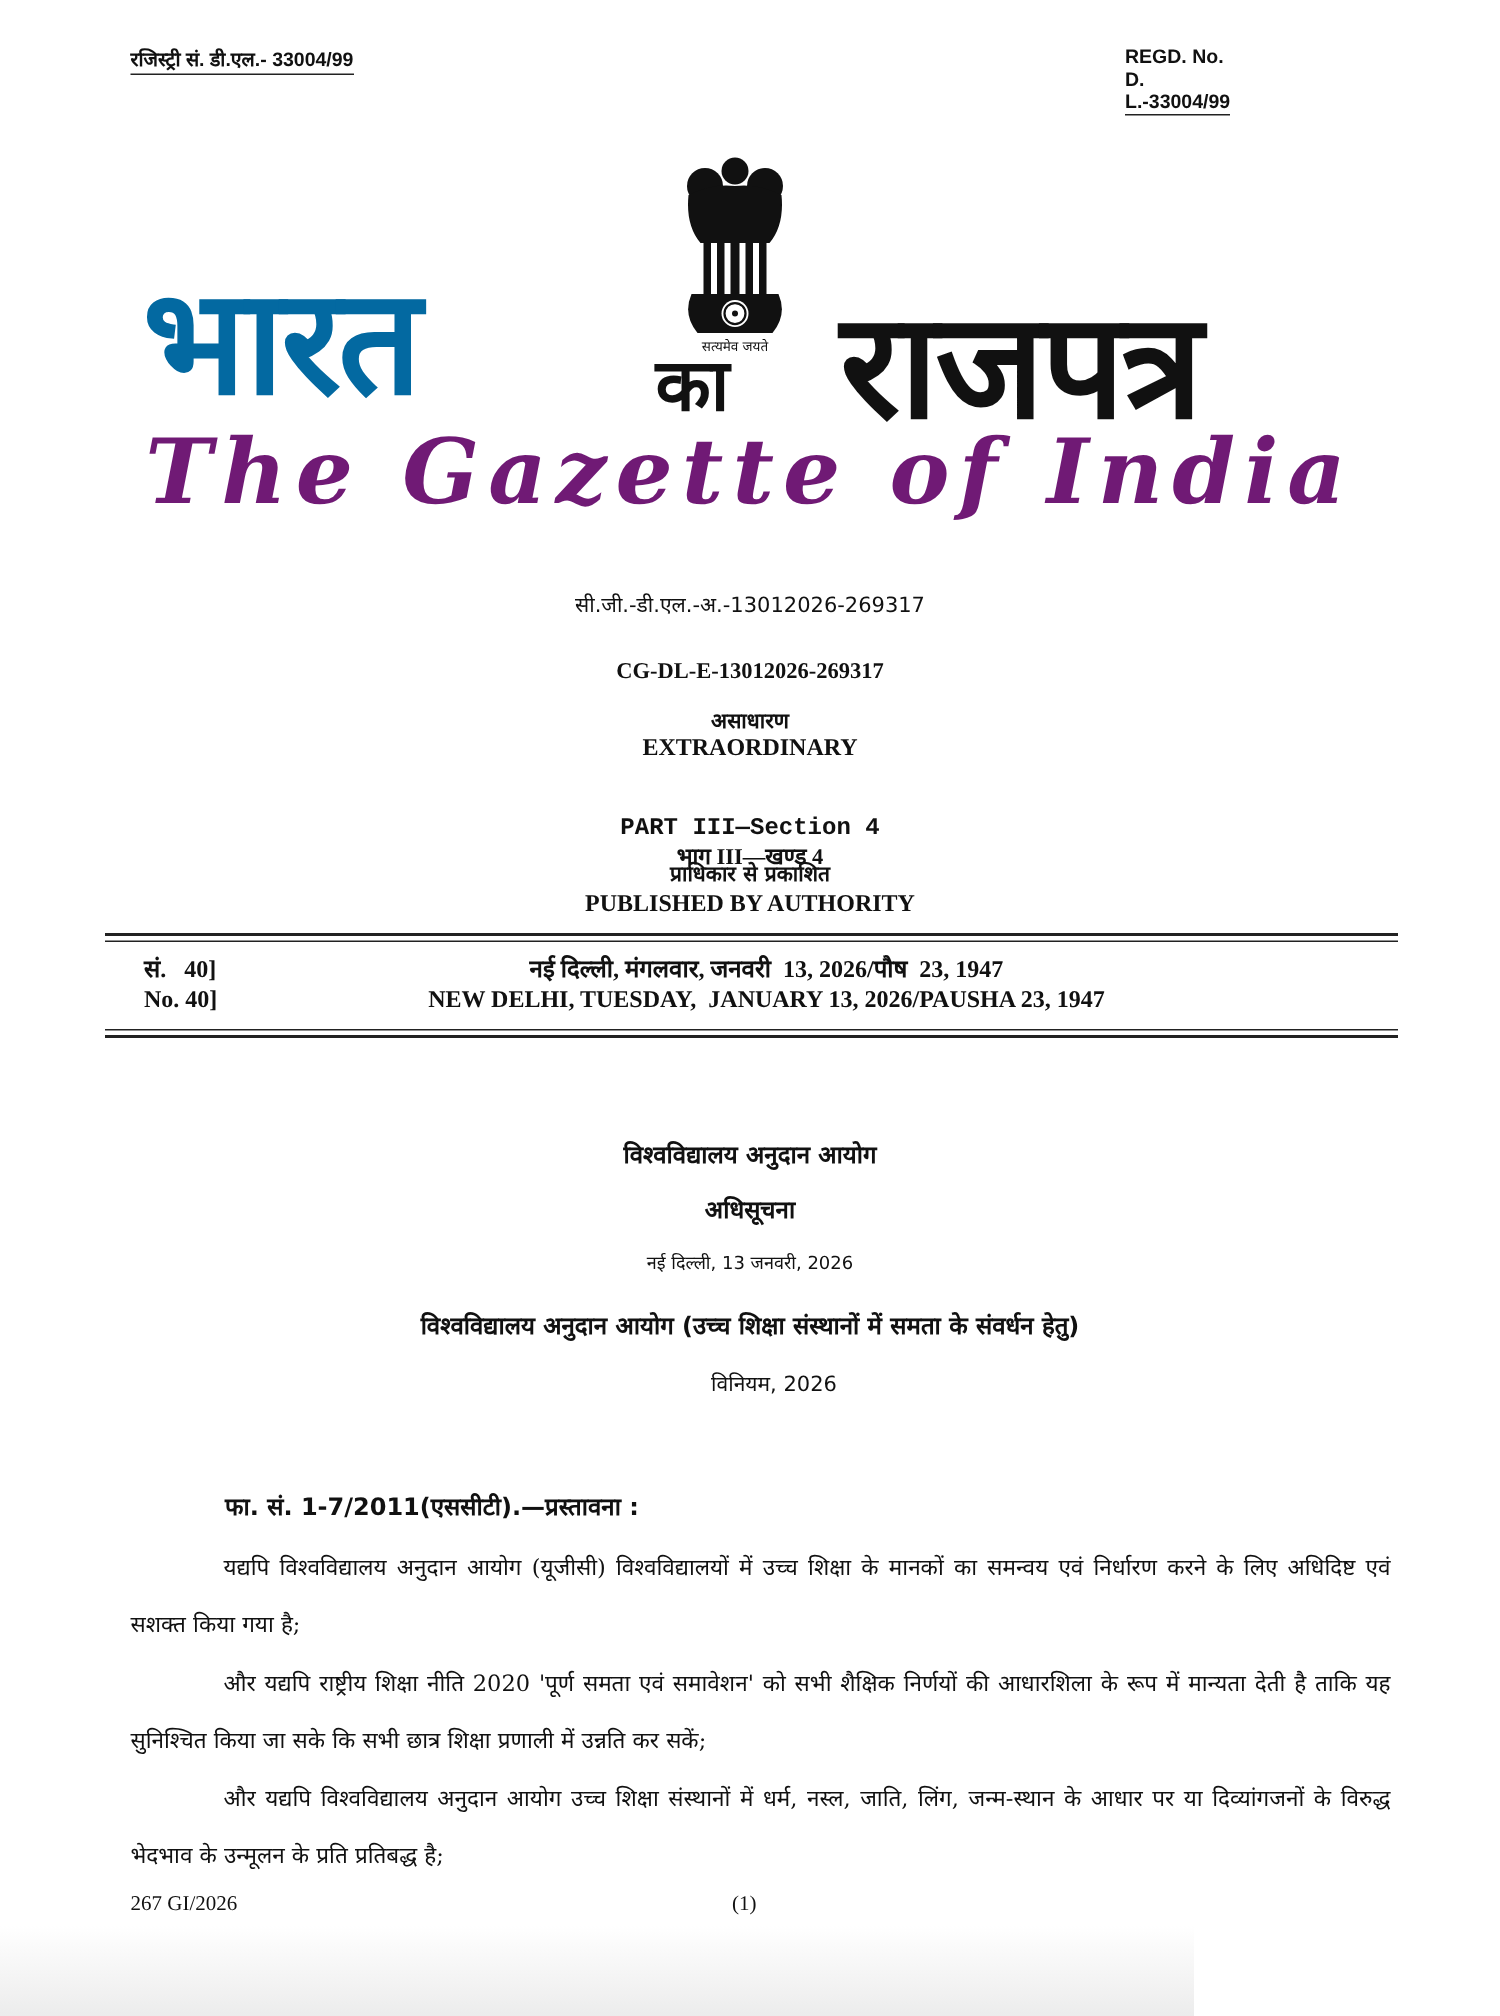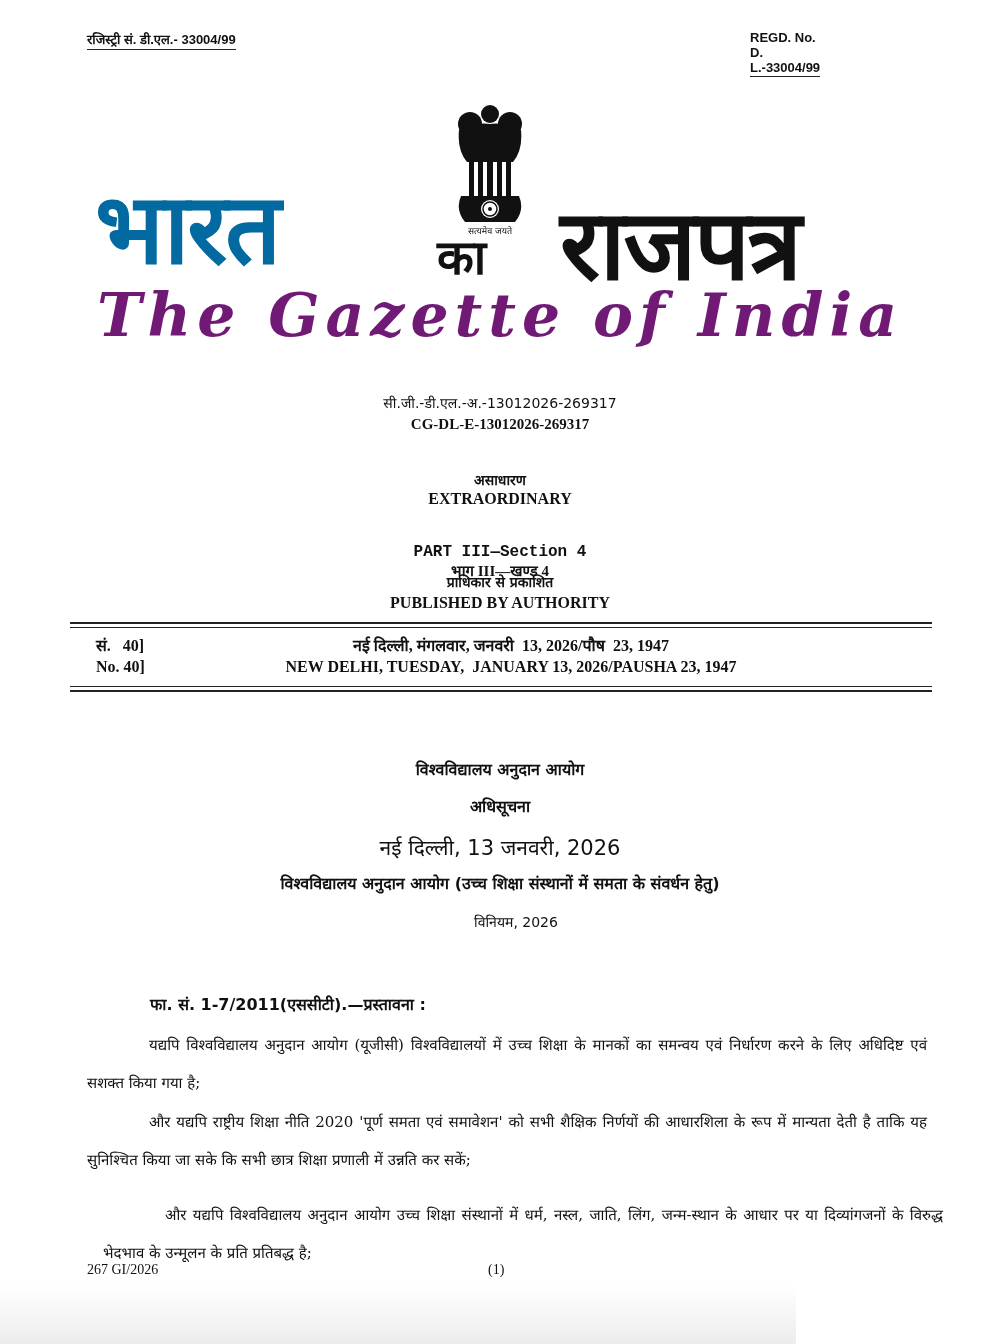--- a/index.html
+++ b/index.html
@@ -17,42 +17,42 @@
   .emblem { position:absolute; left:445px; top:100px; width:90px; height:140px; }
   .emblem-motto { position:absolute; left:440px; top:224px; width:100px; text-align:center; font-family:"DejaVu Sans", sans-serif; font-size:9px; }
 
   .masthead-hindi-left { position:absolute; left:95px; top:180px; font-family:"DejaVu Sans", sans-serif; font-weight:bold; font-size:98px; line-height:1; letter-spacing:-2px; color:#0369a1; }
   .masthead-hindi-ka { position:absolute; left:437px; top:233px; font-family:"DejaVu Sans", sans-serif; font-weight:bold; font-size:48px; line-height:1; color:#111; }
   .masthead-hindi-right { position:absolute; left:560px; top:180px; font-family:"DejaVu Sans", sans-serif; font-weight:bold; font-size:98px; line-height:1; letter-spacing:-2px; color:#111;margin-top:16px; }
   .masthead-english { position:absolute; left:95px; top:285px; width:810px; text-align:center; font-family:"DejaVu Serif", serif; font-style:italic; font-weight:bold; font-size:60px; letter-spacing:6px; line-height:1; color:#701a75; }
 
   .center-block { position:absolute; left:0; width:1000px; text-align:center; }
   .cg-hindi { top:393px; font-family:"DejaVu Sans", sans-serif; font-size:14px; }
-  .cg-eng { top:416px; font-family:"Liberation Serif", serif; font-weight:bold; font-size:15px; }
+  .cg-eng { top:440px; font-family:"Liberation Serif", serif; font-weight:bold; font-size:15px; }
   .ext-hindi { top:470px; font-family:"DejaVu Sans", sans-serif; font-weight:bold; font-size:14px; }
   .ext-eng { top:490px; font-family:"Liberation Serif", serif; font-weight:bold; font-size:16px; }
   .part-hindi { top:521px; font-family:"Liberation Serif", serif; font-weight:bold; font-size:15px;margin-top:39px; }
   .part-eng { top:543px; font-family:Liberation Mono, monospace; font-weight:bold; font-size:16px; }
   .pub-hindi { top:572px; font-family:"DejaVu Sans", sans-serif; font-weight:bold; font-size:14px; }
   .pub-eng { top:594px; font-family:"Liberation Serif", serif; font-weight:bold; font-size:16px; }
 
   .rule-double { position:absolute; left:70px; width:862px; height:6px; border-top:2.5px solid #222; border-bottom:1px solid #222; box-sizing:border-box; }
   .rule-top { top:622px; }
   .rule-bot { top:686px; height:6px; border-top:1px solid #222; border-bottom:2.5px solid #222; }
 
   .issue-row { position:absolute; left:96px; width:830px; font-family:"Liberation Serif", serif; font-weight:bold; font-size:16px; }
   .issue-row .no { position:absolute; left:0; }
   .issue-row .date { position:absolute; left:0; width:830px; text-align:center; }
   .issue-hi { top:634px; }
   .issue-en { top:658px; }
 
   .notif { position:absolute; left:0; width:1000px; text-align:center; font-family:"DejaVu Sans", sans-serif; }
   .n-org { top:758px; font-weight:bold; font-size:16px; }
   .n-adhi { top:795px; font-weight:bold; font-size:16px; }
-  .n-date { top:833px; font-size:21px; }
+  .n-date { top:833px; font-size:12px; }
   .n-title { top:872px; font-weight:bold; font-size:16px; }
   .n-vin { top:912px; font-weight:normal; font-size:14px;padding-left:16px; }
   .n-uin { top:953px; font-weight:bold; font-size:17px; }
 
   .fileno { position:absolute; left:150px; top:993px; font-family:"DejaVu Sans", sans-serif; font-weight:bold; font-size:16px; }
 
   .para { position:absolute; left:87px; width:840px; font-family:"DejaVu Serif", serif; font-size:15px; line-height:38px; text-align:justify; text-indent:62px; color:#111; }
   .p1 { top:1026px; }
   .p2 { top:1103px; }
   .p3 { top:1180px; }
@@ -122,19 +122,19 @@
   <div class="notif n-org">विश्वविद्यालय अनुदान आयोग</div>
   <div class="notif n-adhi">अधिसूचना</div>
   <div class="notif n-date">नई दिल्ली, 13 जनवरी, 2026</div>
   <div class="notif n-title">विश्वविद्यालय अनुदान आयोग (उच्च शिक्षा संस्थानों में समता के संवर्धन हेतु)</div>
   <div class="notif n-vin">विनियम, 2026</div>
 
   <div class="fileno">फा. सं. 1-7/2011(एससीटी).—प्रस्तावना :</div>
 
   <p class="para p1" style="margin:0">यद्यपि विश्वविद्यालय अनुदान आयोग (यूजीसी) विश्वविद्यालयों में उच्च शिक्षा के मानकों का समन्वय एवं निर्धारण करने के लिए अधिदिष्ट एवं सशक्त किया गया है;</p>
   <p class="para p2" style="margin:0">और यद्यपि राष्ट्रीय शिक्षा नीति 2020 'पूर्ण समता एवं समावेशन' को सभी शैक्षिक निर्णयों की आधारशिला के रूप में मान्यता देती है ताकि यह सुनिश्चित किया जा सके कि सभी छात्र शिक्षा प्रणाली में उन्नति कर सकें;</p>
-  <p class="para p3" style="margin:16px">और यद्यपि विश्वविद्यालय अनुदान आयोग उच्च शिक्षा संस्थानों में धर्म, नस्ल, जाति, लिंग, जन्म-स्थान के आधार पर या दिव्यांगजनों के विरुद्ध भेदभाव के उन्मूलन के प्रति प्रतिबद्ध है;</p>
+  <p class="para p3" style="margin:0">और यद्यपि विश्वविद्यालय अनुदान आयोग उच्च शिक्षा संस्थानों में धर्म, नस्ल, जाति, लिंग, जन्म-स्थान के आधार पर या दिव्यांगजनों के विरुद्ध भेदभाव के उन्मूलन के प्रति प्रतिबद्ध है;</p>
 
   <div class="footer-code">267 GI/2026</div>
   <div class="footer-page">(1)</div>
 
   <div class="bottom-shade"></div>
 </div>
 
 </body></html>

